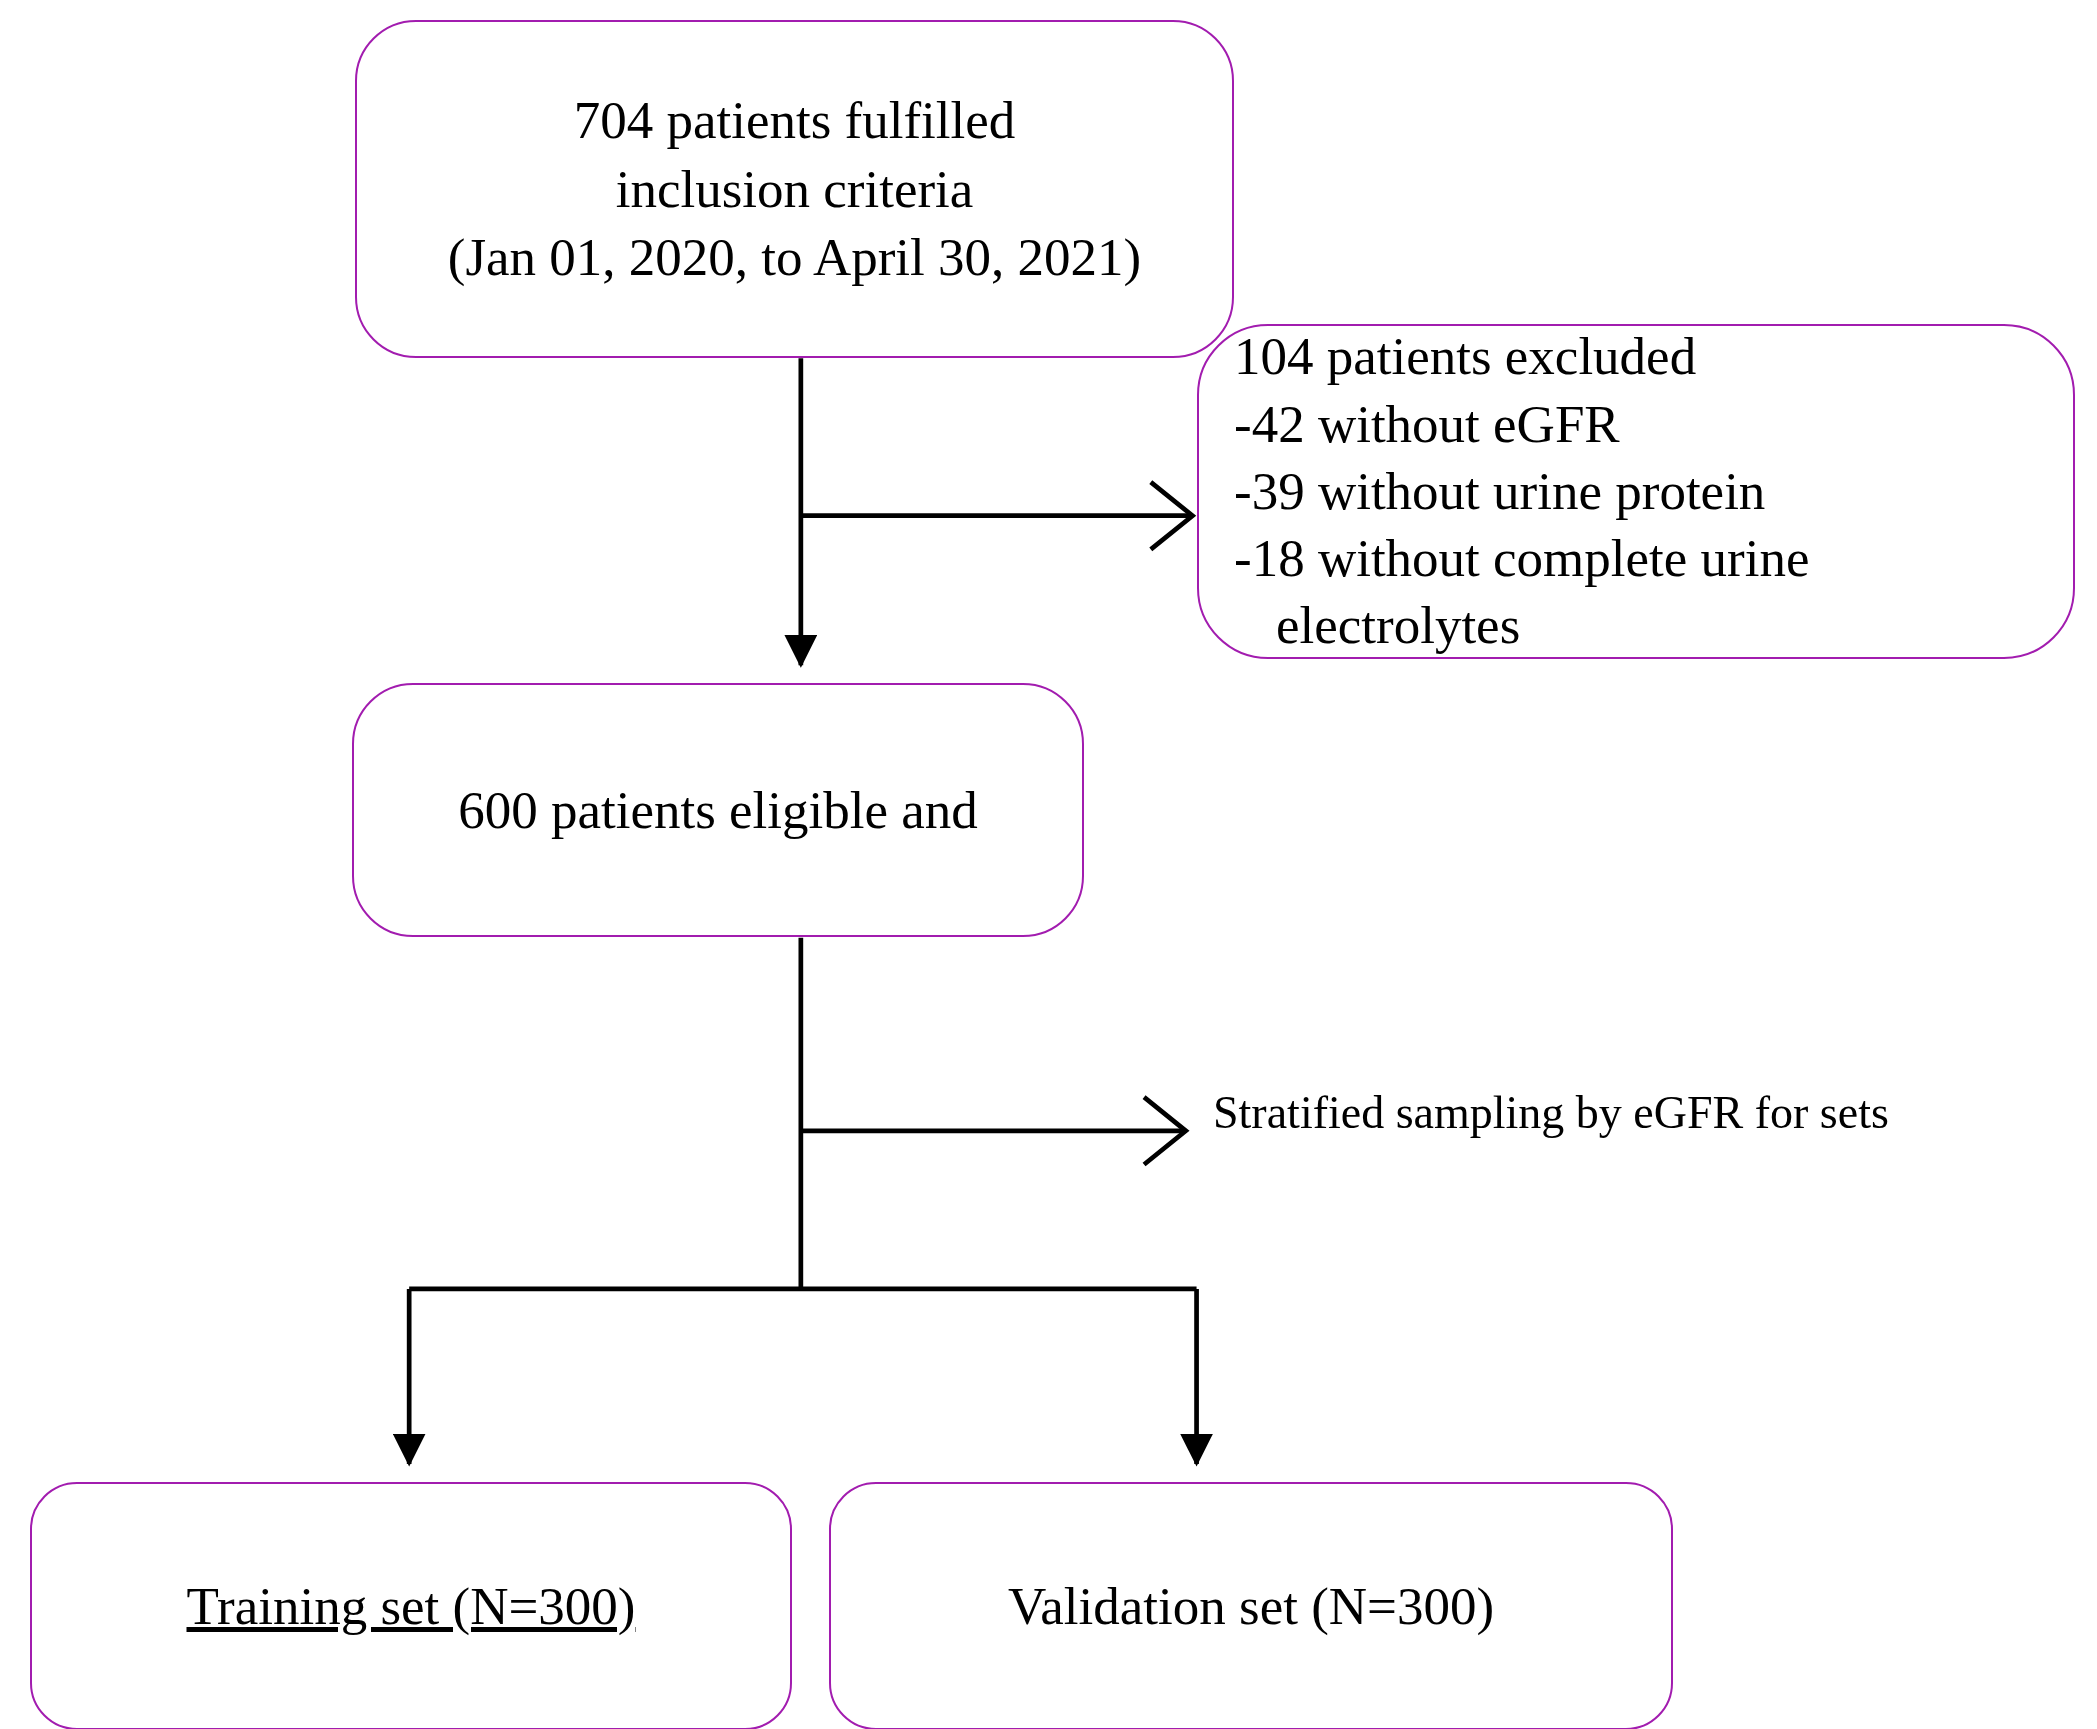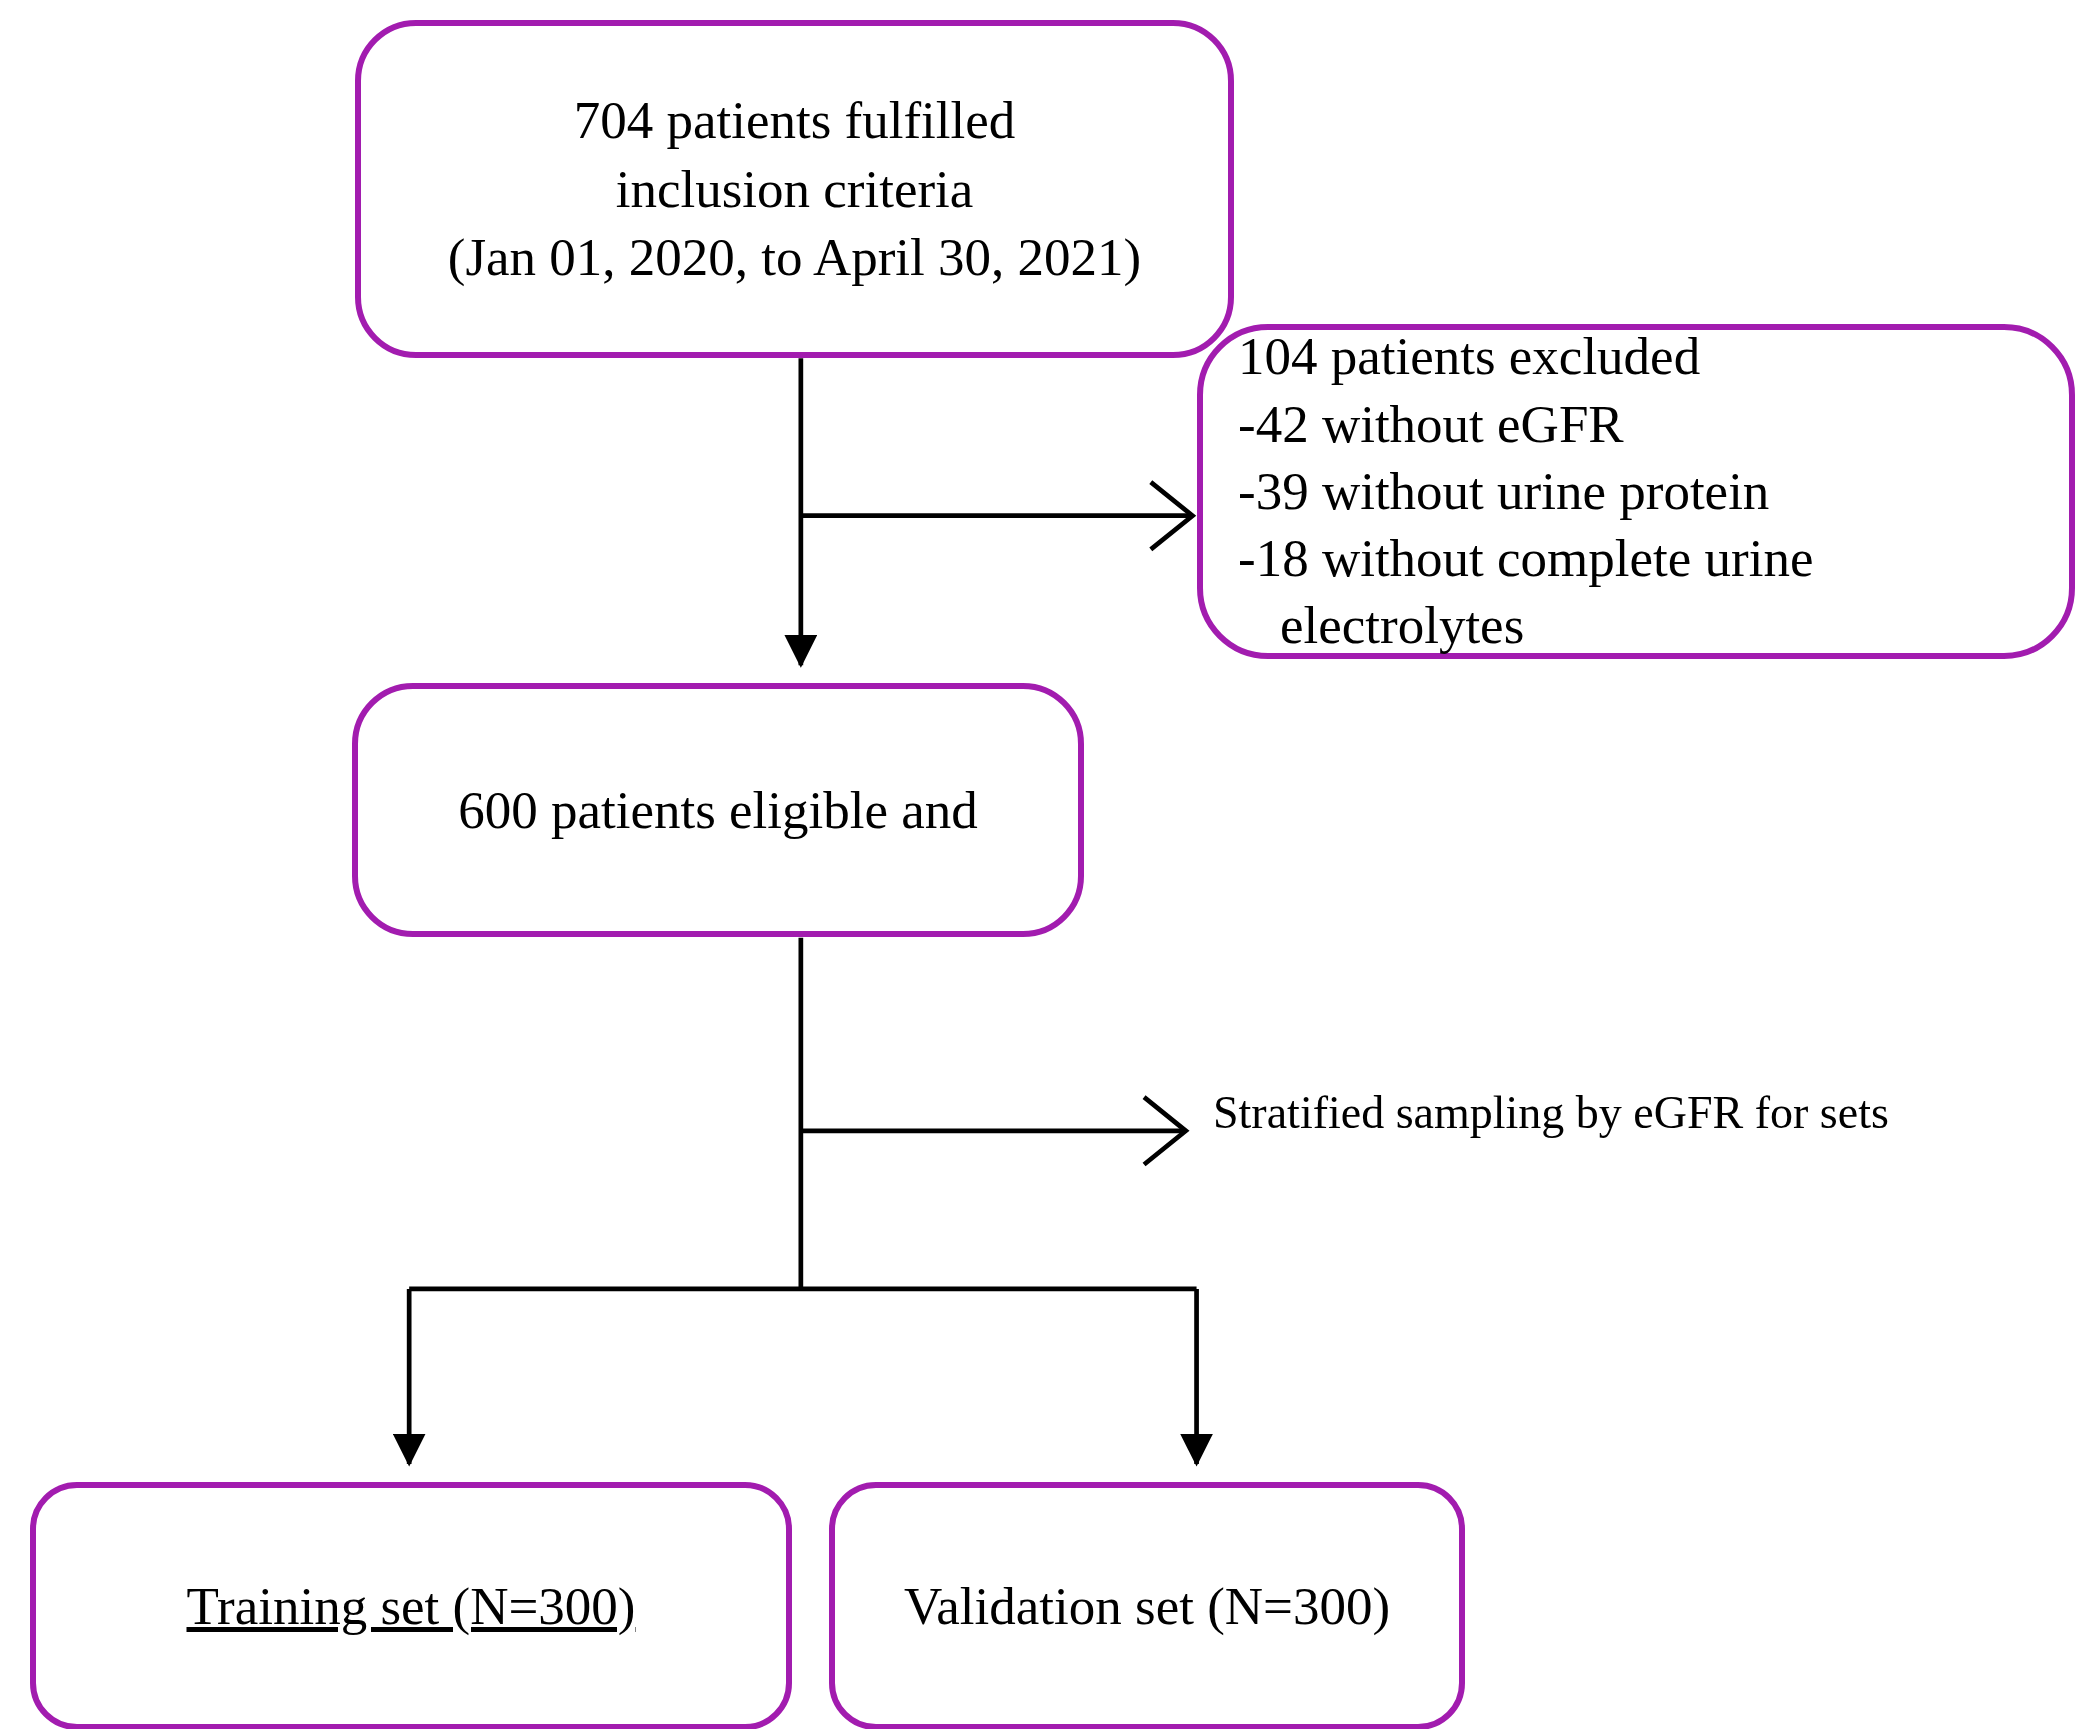--- a/index.html
+++ b/index.html
@@ -20,21 +20,21 @@
   .flow-svg {
     position: absolute;
     left: 0;
     top: 0;
     width: 2097px;
     height: 1730px;
   }
   .node-box {
     position: absolute;
     box-sizing: border-box;
-    border: 6px solid #a21caf;
+    border: 2px solid #a21caf;
     border-radius: 61px;
     background: #ffffff;
     display: flex;
     align-items: center;
     justify-content: center;
     text-align: center;
     line-height: 1.30;
     font-size: 53px;
     font-family: "Liberation Serif", "DejaVu Serif", serif;
     color: #000000;
@@ -47,21 +47,21 @@
   .node-line { display: block; white-space: nowrap; }
 
   
   #node-source      { left: 355px;  top: 20px;   width: 879px; height: 338px; }
   #node-excluded    { left: 1197px; top: 324px;  width: 878px; height: 335px;
                       border-radius: 71px; }
   #node-excluded .node-inner { text-align: left; padding: 0 0 0 35px; line-height: 1.27; }
   #node-eligible    { left: 352px;  top: 683px; width: 732px; height: 254px; }
   #node-training    { left: 30px;   top: 1482px; width: 762px; height: 248px;
                       border-radius: 47px; text-decoration: underline; }
-  #node-validation  { left: 829px; top: 1482px; width: 636px; height: 248px;
+  #node-validation  { left: 829px; top: 1482px; width: 844px; height: 248px;
                       border-radius: 47px; }
 
   .indent { padding-left: 42px; display: block; white-space: nowrap; }
 
   #label-stratified {
     position: absolute;
     left: 1213px;
     top: 1085px;
     font-size: 46px;
     white-space: nowrap;

